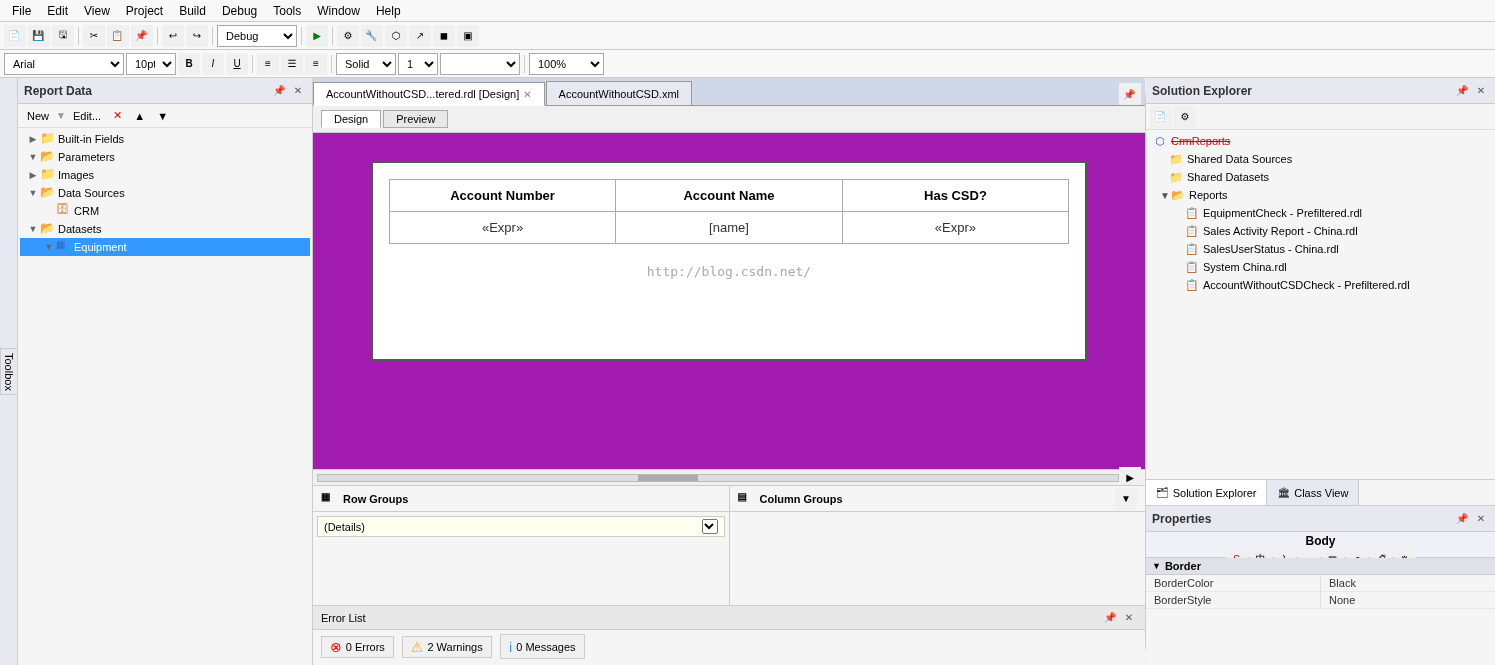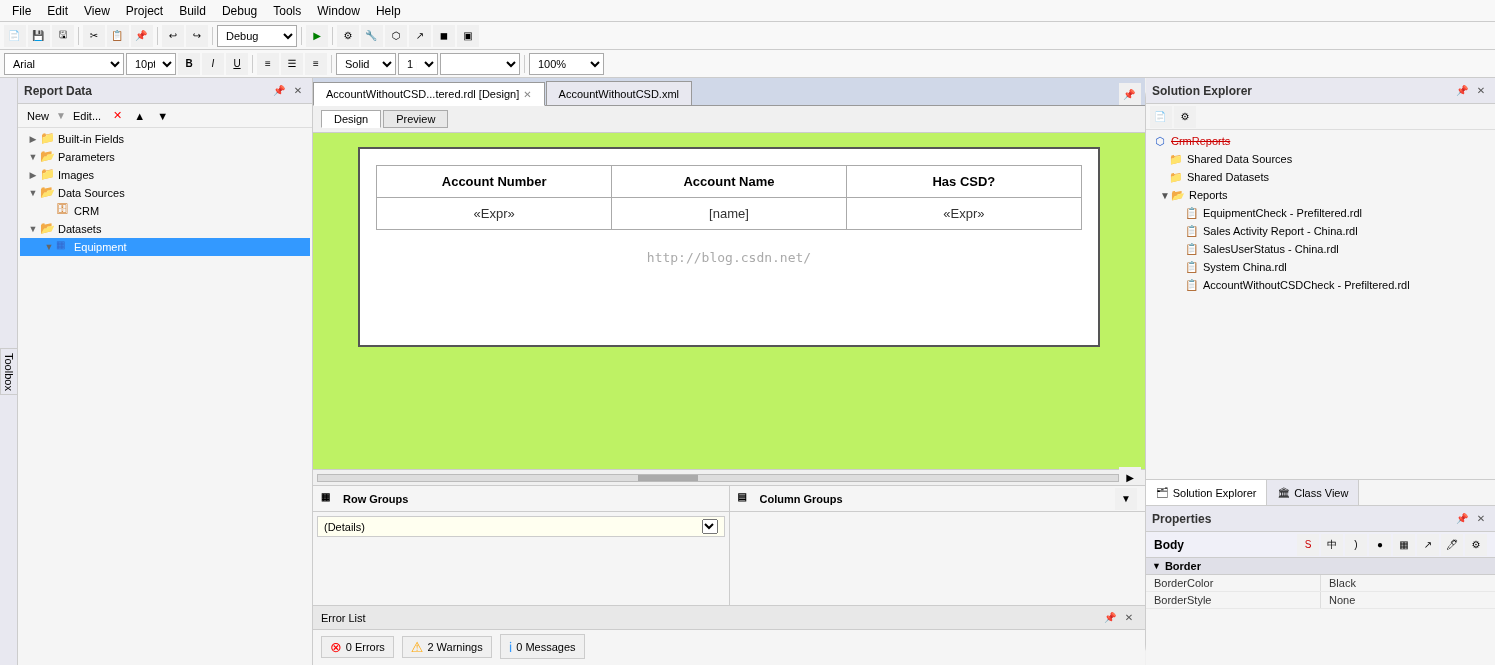--- a/index.html
+++ b/index.html
@@ -44,21 +44,21 @@
     .editor-panel { flex: 1; display: flex; flex-direction: column; background: #f0f0f0; }
     .tab-bar { display: flex; align-items: flex-end; background: #d0d8e8; border-bottom: 1px solid #999; height: 28px; }
     .tab { padding: 4px 12px; font-size: 11px; cursor: pointer; border: 1px solid #999; border-bottom: none; background: #e8e8f0; margin-right: 1px; height: 24px; display: flex; align-items: center; gap: 4px; }
     .tab.active { background: white; border-bottom: 1px solid white; margin-bottom: -1px; z-index: 1; }
     .tab-close { font-size: 10px; color: #888; cursor: pointer; }
 
     .design-tabs { display: flex; padding: 4px 8px; background: #f0f0f0; border-bottom: 1px solid #ccc; gap: 2px; }
     .design-tab { padding: 2px 12px; font-size: 11px; cursor: pointer; border: 1px solid #aaa; background: #e8e8e8; }
     .design-tab.active { background: white; border-bottom-color: white; }
 
-    .report-canvas { flex: 1; background: #bef264; padding: 4px; overflow: auto; display: flex; align-items: flex-start; justify-content: center; }
+    .report-canvas { flex: 1; background: #a21caf; padding: 18px; overflow: auto; display: flex; align-items: flex-start; justify-content: center; }
     .report-table { border-collapse: collapse; width: 100%; }
     .report-table th, .report-table td { border: 1px solid #aaa; padding: 8px 16px; text-align: center; font-size: 13px; min-width: 180px; }
     .report-table th { font-weight: bold; background: white; }
     .report-table td { font-style: normal; color: #333; }
     .watermark { text-align: center; color: #aaa; font-size: 13px; padding: 20px; font-family: monospace; }
 
     
     .h-scroll { height: 16px; background: #f0f0f0; border-top: 1px solid #ccc; display: flex; align-items: center; padding: 0 4px; }
 
     
@@ -446,21 +446,21 @@
 
     <div class="props-panel">
       <div class="props-header">
         <span class="panel-title">Properties</span>
         <div style="display:flex; gap:2px;">
           <button class="panel-ctrl-btn">📌</button>
           <button class="panel-ctrl-btn">✕</button>
         </div>
       </div>
 
-      <div style="padding:2px 8px; font-size:12px; font-weight:bold; border-bottom:1px solid #ccc; background:#f0f0f8; display:flex; align-items:center; justify-content:space-between; height:26px;">
+      <div style="padding:2px 8px; font-size:12px; font-weight:bold; border-bottom:1px solid #ccc; background:#f0f0f8; display:flex; align-items:center; justify-content:space-between; height:26px;flex-direction:column;">
         <span>Body</span>
 
         <div style="display:flex; gap:2px;">
           <button class="toolbar-btn" style="color:#cc0000;">S</button>
           <button class="toolbar-btn">中</button>
           <button class="toolbar-btn">)</button>
           <button class="toolbar-btn">●</button>
           <button class="toolbar-btn">▦</button>
           <button class="toolbar-btn">↗</button>
           <button class="toolbar-btn">🖊</button>

